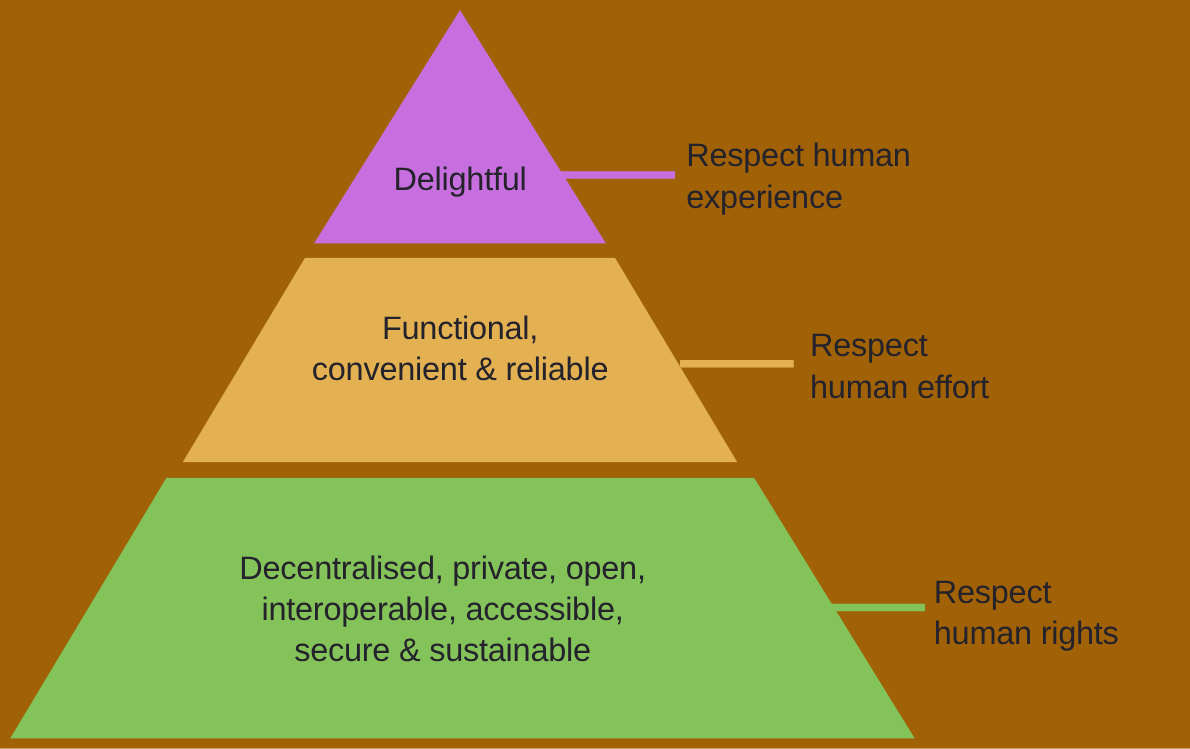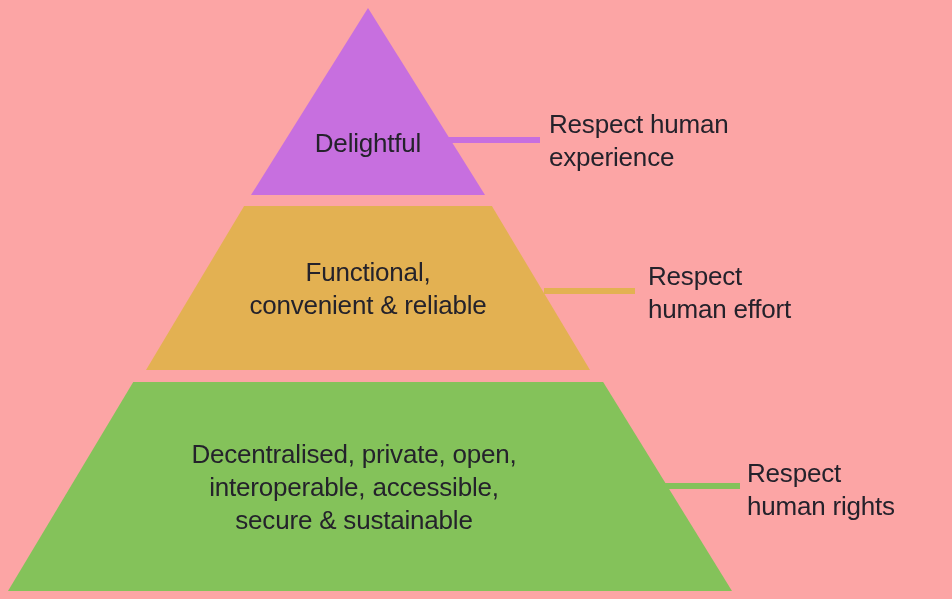--- a/index.html
+++ b/index.html
@@ -4,21 +4,21 @@
 <style>
   html, body {
     margin: 0;
     padding: 0;
     background: #ffffff;
   }
   .canvas {
     position: relative;
     width: 952px;
     height: 599px;
-    background: #fca5a5;
+    background: #a16207;
     overflow: hidden;
     font-family: "Liberation Sans", "DejaVu Sans", sans-serif;
     color: #24222b;
   }
   .shape {
     position: absolute;
   }
   .tier1 {
     left: 251px; top: 8px;
     width: 234px; height: 187px;
@@ -45,21 +45,21 @@
     position: absolute;
     font-size: 26px;
     line-height: 33px;
     white-space: pre-line;
     letter-spacing: -0.2px;
   }
   .tier-label {
     text-align: center;
   }
   .l1 { left: 218px; top: 127px; width: 300px; }
-  .l2 { left: 168px; top: 256px; width: 400px; }
+  .l2 { left: 168px; top: 246px; width: 400px; }
   .l3 { left: 124px; top: 438px; width: 460px; }
   .annotation {
     text-align: left;
   }
   .a1 { left: 549px; top: 108px; width: 260px; }
   .a2 { left: 648px; top: 260px; width: 240px; }
   .a3 { left: 747px; top: 457px; width: 200px; }
 </style>
 </head>
 <body>

